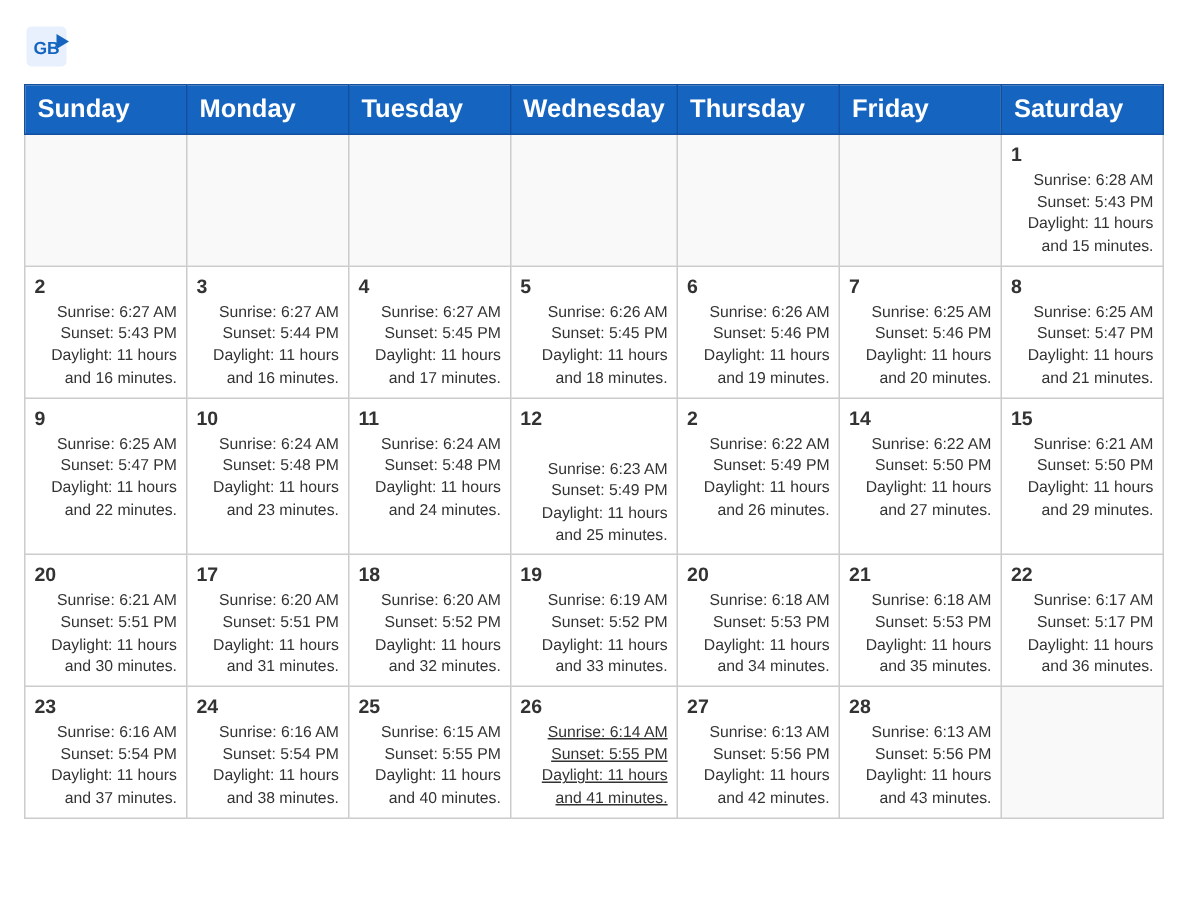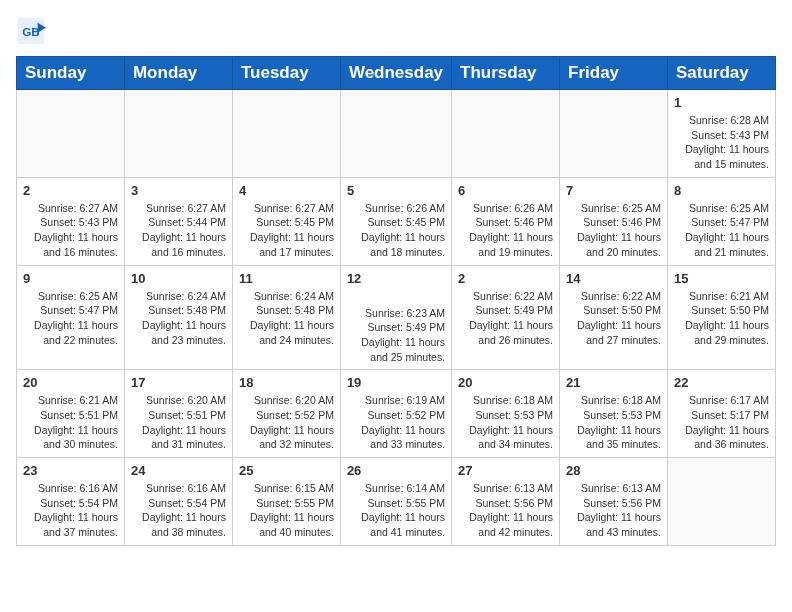--- a/index.html
+++ b/index.html
@@ -277,21 +277,21 @@
 Daylight: 11 hours and 38 minutes.</div>
         </td>
         <td>
           <div class="day-number">25</div>
           <div class="day-info" style="white-space: pre-line;">Sunrise: 6:15 AM
 Sunset: 5:55 PM
 Daylight: 11 hours and 40 minutes.</div>
         </td>
         <td>
           <div class="day-number">26</div>
-          <div class="day-info" style="white-space: pre-line;">Sunrise: 6:14 AM
+          <div class="day-info" style="white-space: pre-line; text-decoration: underline;">Sunrise: 6:14 AM
 Sunset: 5:55 PM
 Daylight: 11 hours and 41 minutes.</div>
         </td>
         <td>
           <div class="day-number">27</div>
           <div class="day-info" style="white-space: pre-line;">Sunrise: 6:13 AM
 Sunset: 5:56 PM
 Daylight: 11 hours and 42 minutes.</div>
         </td>
         <td>

